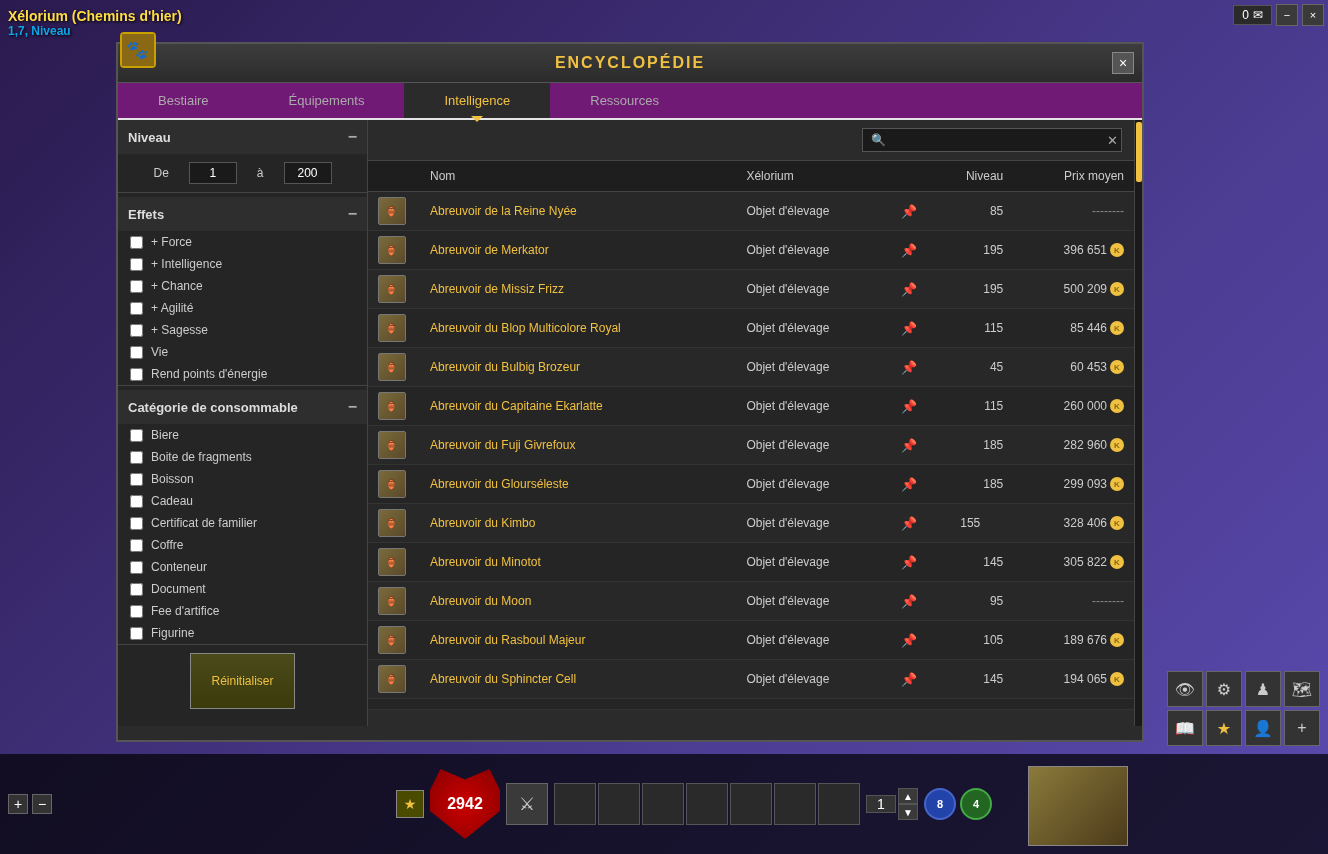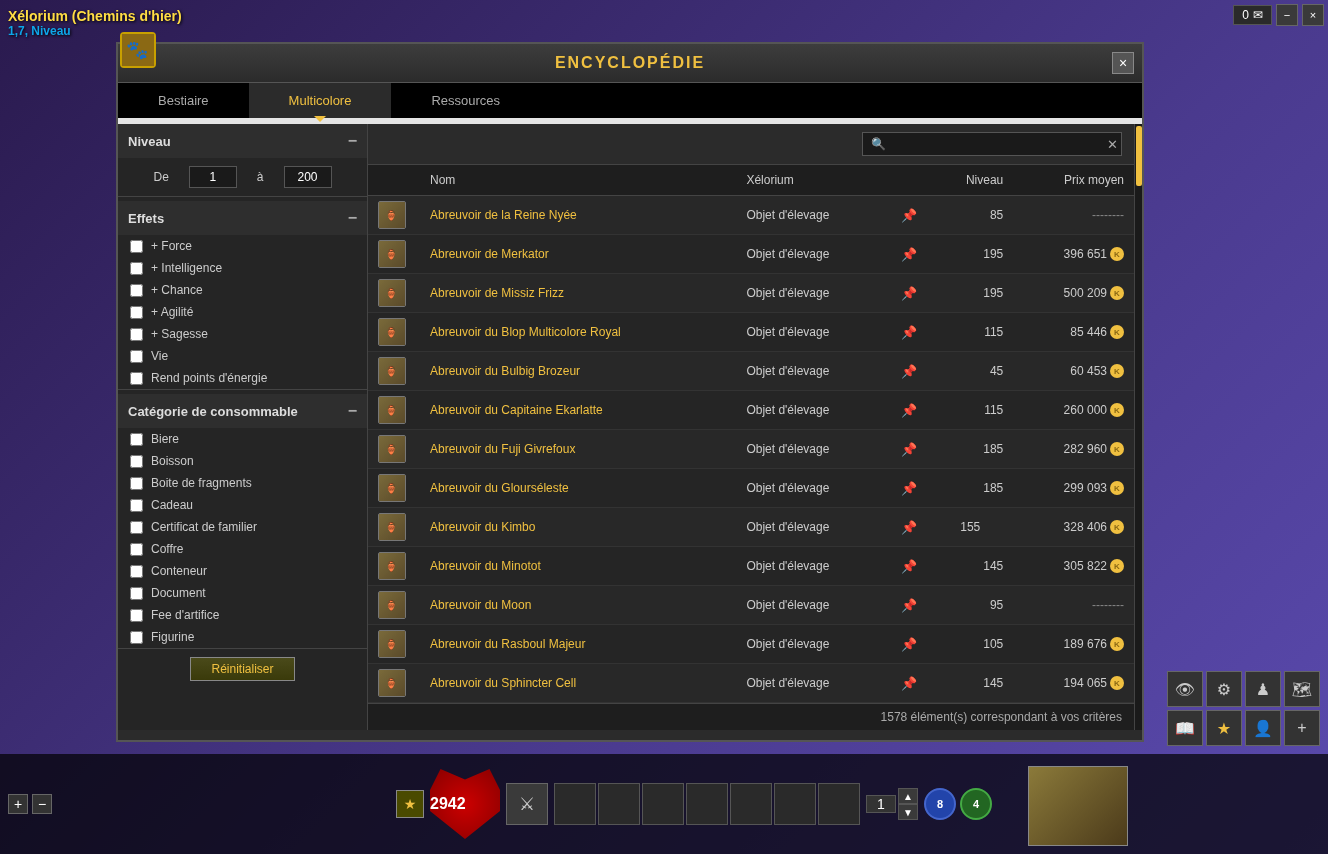--- a/index.html
+++ b/index.html
@@ -118,22 +118,22 @@
       cursor: pointer;
       display: flex;
       align-items: center;
       justify-content: center;
       font-size: 14px;
     }
 
     
     .tabs {
       display: flex;
-      background: #000000;
-      border-bottom: 6px solid #e5e5e5;
+      background: #701a75;
+      border-bottom: 2px solid #e5e5e5;
     }
     .tab {
       padding: 10px 40px;
       color: #aaa;
       cursor: pointer;
       font-size: 13px;
       position: relative;
     }
     .tab.active {
       color: #f0c040;
@@ -219,21 +219,21 @@
     .checkbox-item input[type="checkbox"] {
       accent-color: #f0c040;
       width: 13px;
       height: 13px;
     }
 
     
     .reset-btn {
       display: block;
       margin: 8px auto;
-      padding: 4px 20px;
+      padding: 20px 20px;
       background: linear-gradient(180deg, #4a4a1a 0%, #3a3a0a 100%);
       border: 1px solid #888;
       color: #f0c040;
       cursor: pointer;
       font-size: 12px;
     }
 
     
     .content {
       flex: 1;
@@ -431,20 +431,21 @@
       width: 70px;
       height: 70px;
     }
     .health-heart {
       width: 70px;
       height: 70px;
       background: radial-gradient(circle, #cc0000, #880000);
       clip-path: polygon(50% 15%, 85% 0%, 100% 30%, 100% 60%, 50% 100%, 0% 60%, 0% 30%, 15% 0%);
       display: flex;
       align-items: center;
+      justify-content: center;
       color: #fff;
       font-size: 16px;
       font-weight: bold;
     }
 
     .bookmark-btn {
       width: 28px;
       height: 28px;
       background: #4a4a00;
       border: 1px solid #888;
@@ -568,21 +569,22 @@
 
 <div class="modal">
 
   <div class="modal-header">
     <span class="modal-title">ENCYCLOPÉDIE</span>
     <div class="modal-close">×</div>
   </div>
 
   <div class="tabs">
     <div class="tab">Bestiaire</div>
-    <div class="tab active">Multicolore</div>
+    <div class="tab">Équipements</div>
+    <div class="tab active">Intelligence</div>
     <div class="tab">Ressources</div>
   </div>
 
   <div class="modal-body">
 
     <div class="sidebar">
 
       <div class="sidebar-section">
         <div class="sidebar-section-header">
           <span>Niveau</span>
@@ -638,25 +640,25 @@
           <span>Catégorie de consommable</span>
           <span class="minus-btn">−</span>
         </div>
         <div id="category-list">
             <div class="checkbox-item">
               <input type="checkbox" style="">
               <span>Biere</span>
             </div>
             <div class="checkbox-item">
               <input type="checkbox" style="">
+              <span>Boite de fragments</span>
+            </div>
+            <div class="checkbox-item">
+              <input type="checkbox" style="">
               <span>Boisson</span>
-            </div>
-            <div class="checkbox-item">
-              <input type="checkbox" style="">
-              <span>Boite de fragments</span>
             </div>
             <div class="checkbox-item">
               <input type="checkbox" style="">
               <span>Cadeau</span>
             </div>
             <div class="checkbox-item">
               <input type="checkbox" style="">
               <span>Certificat de familier</span>
             </div>
             <div class="checkbox-item">
@@ -1043,23 +1045,20 @@
         
       </td>
       <td style="text-align:right;">
         
       </td>
     </tr>
             </tbody>
         </table>
       </div>
 
-      <div class="table-footer">
-        <span>1578 élément(s) correspondant à vos critères</span>
-      </div>
     </div>
 
     <div class="scroll-indicator">
       <div class="scroll-thumb"></div>
     </div>
   </div>
 </div>
 
 <div class="bottom-hud">
 

